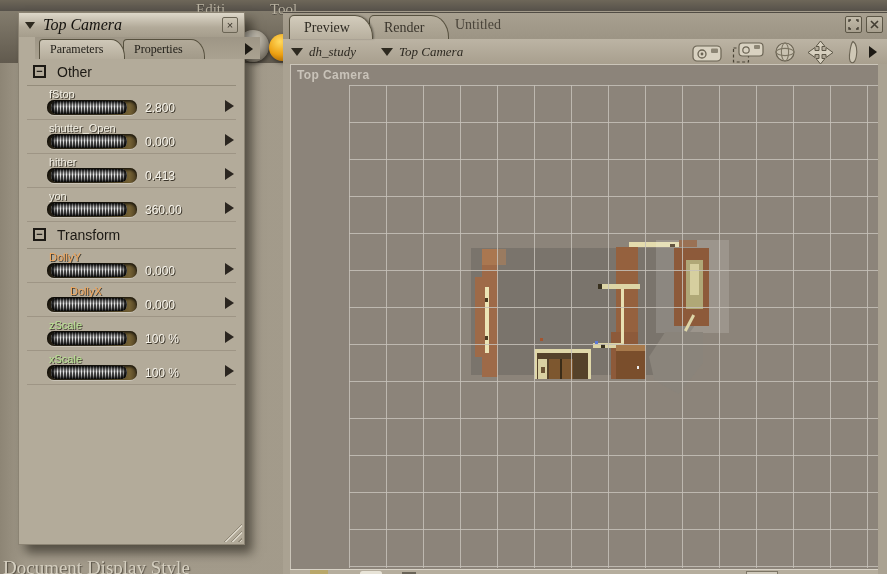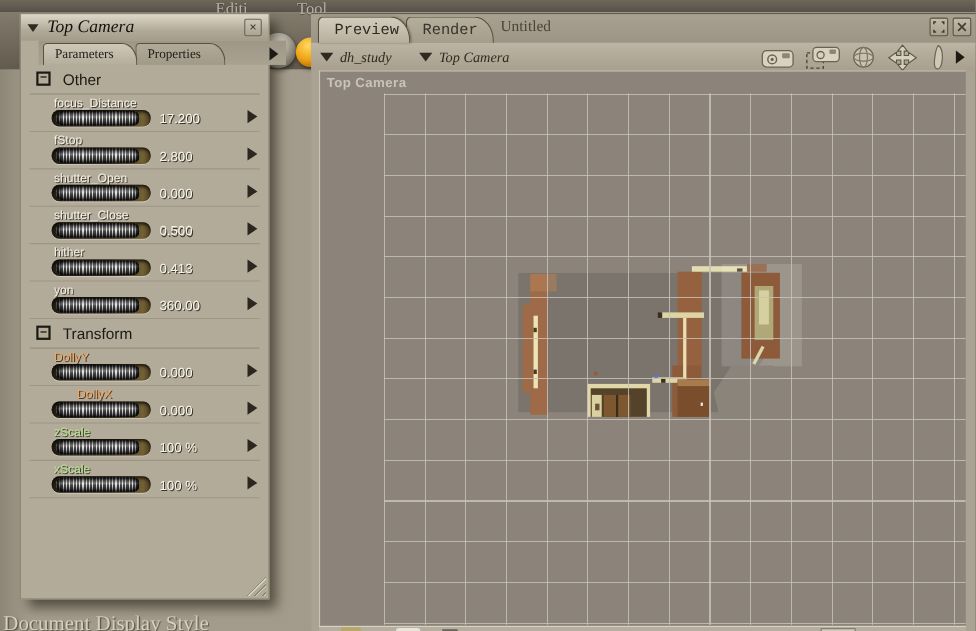--- a/index.html
+++ b/index.html
@@ -15,21 +15,21 @@
   .sphere{position:absolute;border-radius:50%;z-index:2;}
   .sphere-gray{left:237px;top:30px;width:32px;height:32px;
     background:radial-gradient(circle at 35% 30%,#f2efe6,#b9b3a5 38%,#6f695d 78%,#45403a);box-shadow:1px 2px 4px rgba(0,0,0,.5);}
   .sphere-orange{left:269px;top:34px;width:27px;height:27px;
     background:radial-gradient(circle at 40% 28%,#ffd95e,#eda011 52%,#9a5c03 92%);box-shadow:1px 2px 4px rgba(0,0,0,.5);}
   .bottom-label{position:absolute;left:3px;top:557px;font-family:"Liberation Serif",serif;font-size:19px;color:#d6d0c1;
     text-shadow:1px 1px 1px rgba(55,50,40,.7);z-index:1;white-space:nowrap;}
   
   .pane{position:absolute;left:283px;top:12px;width:604px;height:562px;background:#aaa292;z-index:3;border-top:1px solid #514c44;}
   .pane-tabstrip{position:absolute;left:0;top:0;width:604px;height:26px;background:linear-gradient(180deg,#a8a090,#9c9484);border-bottom:1px solid #ccc6ba;}
-  .vtab{position:absolute;top:2px;height:24px;font-family:Liberation Mono, monospace;font-size:14px;color:#2f2b23;
+  .vtab{position:absolute;top:2px;height:24px;font-family:Liberation Serif, serif;font-size:14px;color:#2f2b23;
     border:1px solid #57513f;border-bottom:none;border-top-left-radius:5px;border-top-right-radius:18px 22px;
     display:flex;align-items:center;padding-left:14px;box-sizing:border-box;}
   .vtab-active{left:6px;width:84px;background:linear-gradient(180deg,#d3ccbc,#b7af9e);z-index:2;box-shadow:1px 0 2px rgba(0,0,0,.35);}
   .vtab-idle{left:86px;width:80px;background:linear-gradient(180deg,#b6ae9d,#a59d8c);z-index:1;color:#3a352c;}
   .doc-title{position:absolute;left:172px;top:4px;font-family:"Liberation Serif",serif;font-size:14px;color:#4a443a;}
   .pane-btn{position:absolute;top:3px;width:17px;height:17px;background:linear-gradient(180deg,#c2bbaa,#a8a08f);
     border:1px solid #5c5646;border-radius:2px;display:flex;align-items:center;justify-content:center;box-sizing:border-box;}
   .pane-btn-max{left:562px;}
   .pane-btn-close{left:583px;}
   .pane-toolbar{position:absolute;left:0;top:26px;width:604px;height:25px;background:linear-gradient(180deg,#bcb4a4,#a89f8e);}
@@ -240,49 +240,33 @@
           <span>Properties</span>
         </div>
       <span class="tri-right ptabs-more icon-btn"></span>
     </div>
     <div class="panel-body">
         <div class="sec-header">
           <span class="sec-toggle">−</span>
           <span class="sec-title">Other</span>
         </div>
         <div class="prow">
-          <span class="prow-label" style="color: rgb(242, 239, 228);">focus_Distance</span>
-          <span class="groove">
-            <span class="dial"></span>
-          </span>
-          <span class="pval">17.200</span>
-          <span class="parrow"></span>
-        </div>
-        <div class="prow">
           <span class="prow-label" style="color: rgb(242, 239, 228);">fStop</span>
           <span class="groove">
             <span class="dial"></span>
           </span>
           <span class="pval">2.800</span>
           <span class="parrow"></span>
         </div>
         <div class="prow">
           <span class="prow-label" style="color: rgb(242, 239, 228);">shutter_Open</span>
           <span class="groove">
             <span class="dial"></span>
           </span>
           <span class="pval">0.000</span>
-          <span class="parrow"></span>
-        </div>
-        <div class="prow">
-          <span class="prow-label" style="color: rgb(242, 239, 228);">shutter_Close</span>
-          <span class="groove">
-            <span class="dial"></span>
-          </span>
-          <span class="pval">0.500</span>
           <span class="parrow"></span>
         </div>
         <div class="prow">
           <span class="prow-label" style="color: rgb(242, 239, 228);">hither</span>
           <span class="groove">
             <span class="dial"></span>
           </span>
           <span class="pval">0.413</span>
           <span class="parrow"></span>
         </div>

